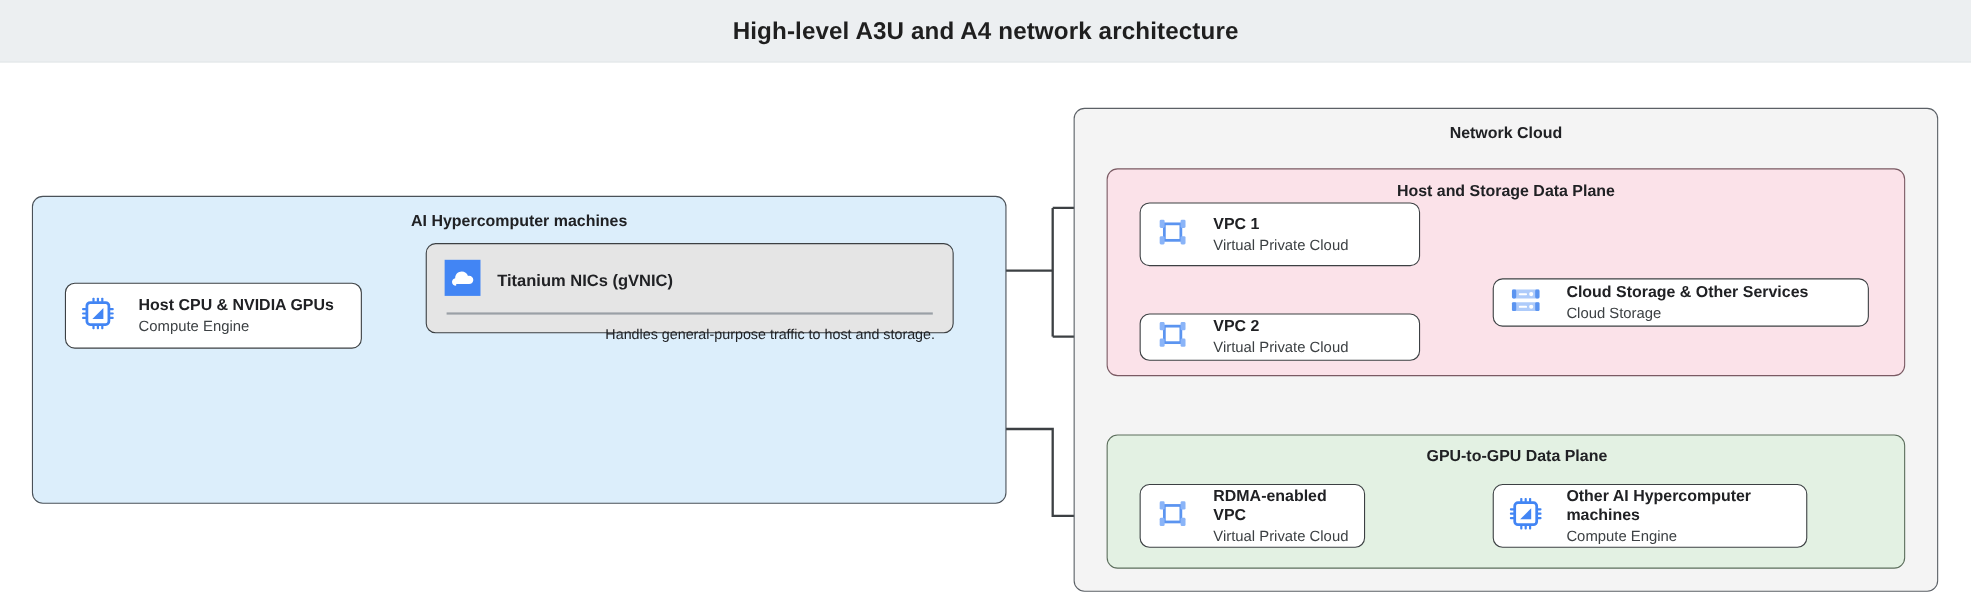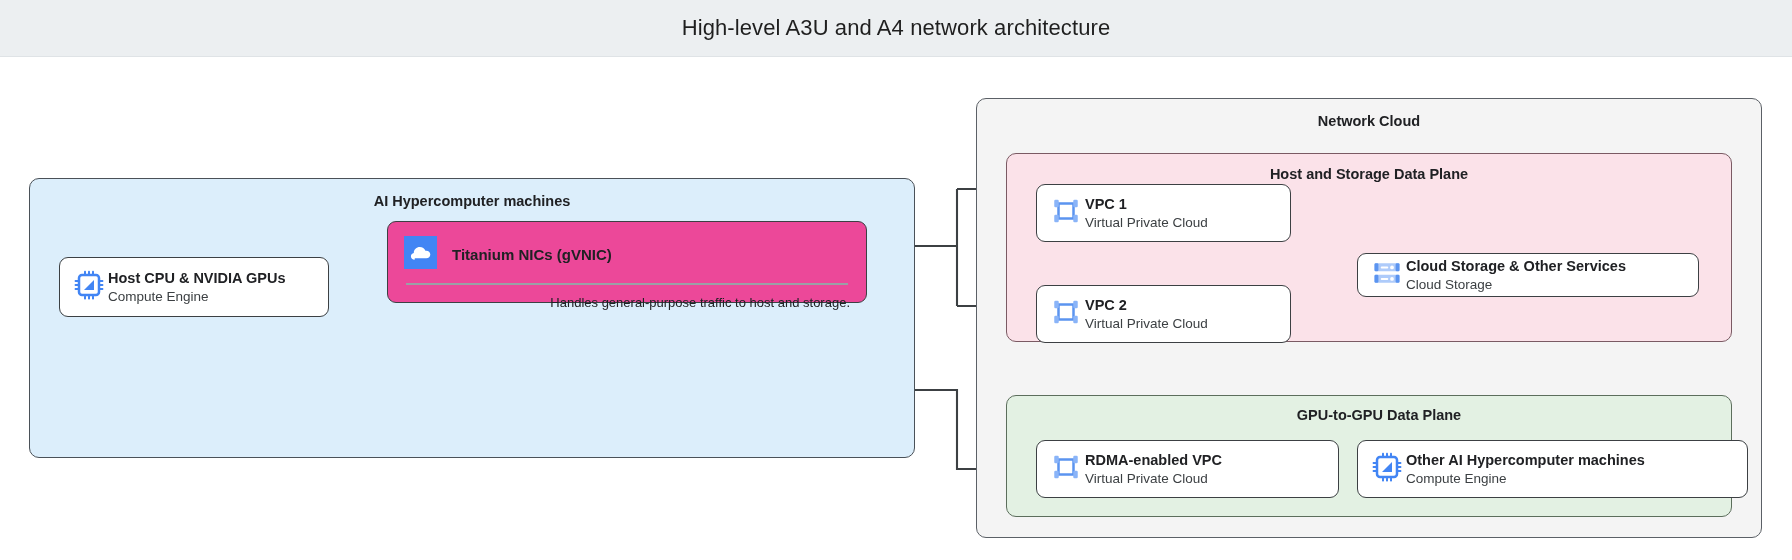--- a/index.html
+++ b/index.html
@@ -14,21 +14,21 @@
   }
 
   
   #header-bar{
     position:absolute; left:0; top:0; width:1792px; height:57px;
     background:#eceff1;
     border-bottom:1px solid #dfe3e6;
     display:flex; align-items:center; justify-content:center;
   }
   #page-title{
-    font-size:22px; font-weight:normal; color:#1f1f1f; letter-spacing:.1px;
+    font-size:22px; font-weight:bold; color:#1f1f1f; letter-spacing:.1px;
   }
 
   
   #canvas{ position:absolute; left:0; top:57px; width:1792px; height:503px; background:#fff; }
 
   
   .group{
     position:absolute; border-radius:10px;
   }
   .group-title{
@@ -57,30 +57,30 @@
   #grp-gpu{
     left:1006px; top:338px; width:726px; height:122px;
     background:#e3f1e3; border:1.6px solid #5c6e5c;
   }
   #grp-gpu .group-title{ top:11px;margin-left:20px; }
 
   
   .node{
     position:absolute; background:#ffffff;
     border:1.7px solid #3c4043; border-radius:9px;
-    display:flex; align-items:center; gap:4px;
+    display:flex; align-items:center; gap:22px;
     padding:0 14px;
   }
   .node .labels{ display:flex; flex-direction:column; justify-content:center; gap:1px; }
   .node .t{ font-size:14.5px; font-weight:bold; color:#202124; line-height:1.25; }
   .node .s{ font-size:13.5px; color:#3c4043; line-height:1.3; }
 
   
   .card{
-    position:absolute; background:#ec4899;
+    position:absolute; background:#e5e5e5;
     border:1.7px solid #3c4043; border-radius:9px;
     padding:0;
   }
   .card-head{
     display:flex; align-items:center; gap:15px;
     padding:14px 16px 10px 16px;
   }
   .card-head .t{ font-size:15px; font-weight:bold; color:#202124; }
   .card-sep{ height:2.2px; background:#9aa0a6; margin:0 18px; }
   .card-desc{
@@ -196,21 +196,21 @@
           <rect x="17.8" y="15" width="3.6" height="6" rx="1"></rect>
         </g>
       </svg>
     </span>
     <span class="labels">
       <span class="t">VPC 1</span>
       <span class="s">Virtual Private Cloud</span>
     </span>
   </div>
 
-  <div class="node" id="node-vpc2" style="left:1036px; top:228px; width:255px; height:58px;">
+  <div class="node" id="node-vpc2" style="left:1036px; top:228px; width:255px; height:43px;">
     <span class="icon">
       <svg width="30" height="30" viewBox="0 0 24 24">
         <rect x="6" y="6" width="12" height="12" fill="none" stroke="#5b94f0" stroke-width="2"></rect>
         <g fill="#8ab4f8">
           <rect x="2.6" y="3" width="3.6" height="6" rx="1"></rect>
           <rect x="2.6" y="15" width="3.6" height="6" rx="1"></rect>
           <rect x="17.8" y="3" width="3.6" height="6" rx="1"></rect>
           <rect x="17.8" y="15" width="3.6" height="6" rx="1"></rect>
         </g>
       </svg>
@@ -241,39 +241,39 @@
     <span class="labels">
       <span class="t">Cloud Storage &amp; Other Services</span>
       <span class="s">Cloud Storage</span>
     </span>
   </div>
 
   <div class="group" id="grp-gpu">
     <div class="group-title">GPU-to-GPU Data Plane</div>
   </div>
 
-  <div class="node" id="node-rdma-vpc" style="left:1036px; top:383px; width:303px; height:58px;">
+  <div class="node" id="node-rdma-vpc" style="left:1036px; top:383px; width:205px; height:58px;">
     <span class="icon">
       <svg width="30" height="30" viewBox="0 0 24 24">
         <rect x="6" y="6" width="12" height="12" fill="none" stroke="#5b94f0" stroke-width="2"></rect>
         <g fill="#8ab4f8">
           <rect x="2.6" y="3" width="3.6" height="6" rx="1"></rect>
           <rect x="2.6" y="15" width="3.6" height="6" rx="1"></rect>
           <rect x="17.8" y="3" width="3.6" height="6" rx="1"></rect>
           <rect x="17.8" y="15" width="3.6" height="6" rx="1"></rect>
         </g>
       </svg>
     </span>
     <span class="labels">
       <span class="t">RDMA-enabled VPC</span>
       <span class="s">Virtual Private Cloud</span>
     </span>
   </div>
 
-  <div class="node" id="node-other-machines" style="left:1357px; top:383px; width:391px; height:58px;">
+  <div class="node" id="node-other-machines" style="left:1357px; top:383px; width:286px; height:58px;">
     <span class="icon">
       <svg width="30" height="30" viewBox="0 0 24 24">
         <g fill="#4285f4">
           <rect x="8" y="0.5" width="1.6" height="3.2" rx="0.6"></rect>
           <rect x="11.2" y="0.5" width="1.6" height="3.2" rx="0.6"></rect>
           <rect x="14.4" y="0.5" width="1.6" height="3.2" rx="0.6"></rect>
           <rect x="8" y="20.3" width="1.6" height="3.2" rx="0.6"></rect>
           <rect x="11.2" y="20.3" width="1.6" height="3.2" rx="0.6"></rect>
           <rect x="14.4" y="20.3" width="1.6" height="3.2" rx="0.6"></rect>
           <rect x="0.5" y="8" width="3.2" height="1.6" rx="0.6"></rect>

